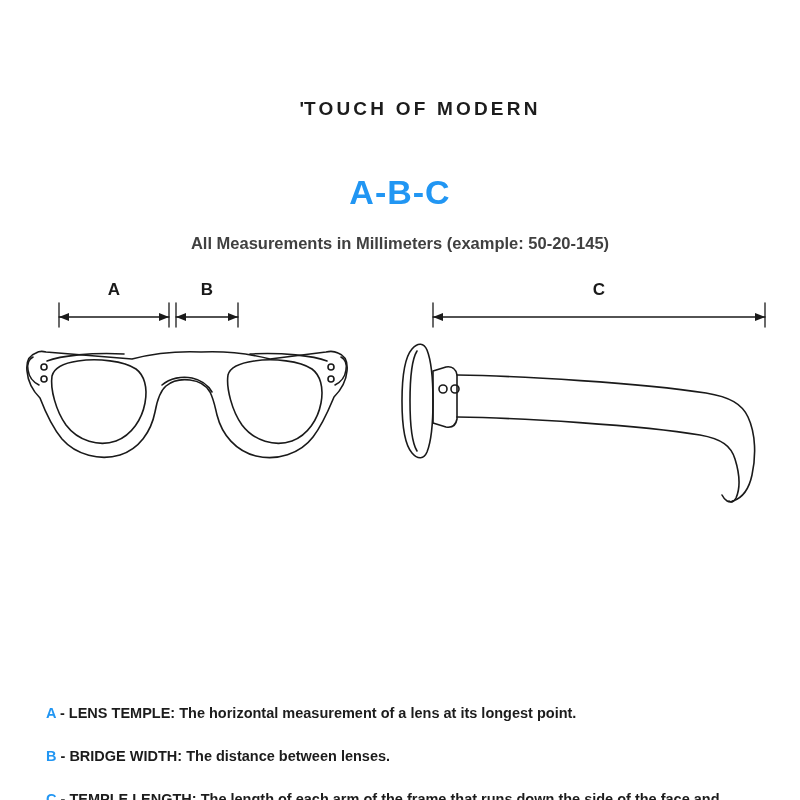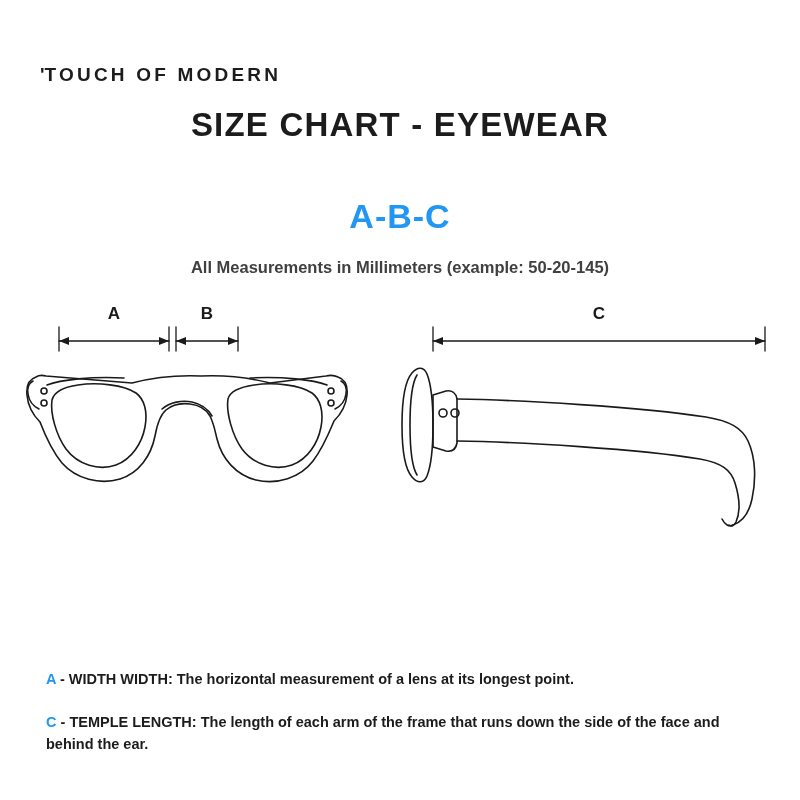--- a/index.html
+++ b/index.html
@@ -16,22 +16,22 @@
     position: relative;
   }
   .page {
     width: 800px;
     height: 800px;
     position: relative;
   }
 
   
   .brand {
-    text-align: left;
-    margin-top: 64px;
+    text-align: center;
+    margin-top: 98px;
     font-size: 19px;
     font-weight: bold;
     letter-spacing: 3.2px;
     color: #1c1c1c;
     padding-left: 40px;
   }
   .brand .tick {
     font-size: 19px;
     vertical-align: top;
     letter-spacing: 0;
@@ -95,21 +95,20 @@
 </style>
 </head>
 <body>
 
 <div class="page">
 
   <div class="brand">
     <span class="tick">'</span><span>TOUCH OF MODERN</span>
   </div>
 
-  <div class="title">SIZE CHART - EYEWEAR</div>
 
   <div class="abc">A-B-C</div>
 
   <div class="subtitle">All Measurements in Millimeters (example: 50-20-145)</div>
 
   <div class="diagram">
     <svg width="800" height="260" viewBox="0 0 800 260">
       <g fill="none" stroke="#1a1a1a" stroke-width="1.6" stroke-linecap="round" stroke-linejoin="round">
 
         <g stroke-width="1.3">
@@ -217,23 +216,26 @@
 
       <text x="114" y="16" text-anchor="middle" font-family="Liberation Sans, sans-serif" font-size="17" font-weight="bold" fill="#1a1a1a">A</text>
       <text x="207" y="16" text-anchor="middle" font-family="Liberation Sans, sans-serif" font-size="17" font-weight="bold" fill="#1a1a1a">B</text>
       <text x="599" y="16" text-anchor="middle" font-family="Liberation Sans, sans-serif" font-size="17" font-weight="bold" fill="#1a1a1a">C</text>
     </svg>
   </div>
 
   <div class="legend">
 
     <div class="legend-row">
-      <span class="legend-letter">A</span><span class="legend-term"> - </span><span class="legend-term">WIDTH WIDTH:</span><span class="legend-desc"> The horizontal measurement of a lens at its longest point.</span>
+      <span class="legend-letter">A</span><span class="legend-term"> - </span><span class="legend-term">LENS TEMPLE:</span><span class="legend-desc"> The horizontal measurement of a lens at its longest point.</span>
     </div>
 
+    <div class="legend-row">
+      <span class="legend-letter">B</span><span class="legend-term"> - </span><span class="legend-term">BRIDGE WIDTH:</span><span class="legend-desc"> The distance between lenses.</span>
+    </div>
 
     <div class="legend-row">
       <span class="legend-letter">C</span><span class="legend-term"> - </span><span class="legend-term">TEMPLE LENGTH:</span><span class="legend-desc"> The length of each arm of the frame that runs down the side of the face and behind the ear.</span>
     </div>
 
   </div>
 
 </div>
 
 </body></html>

